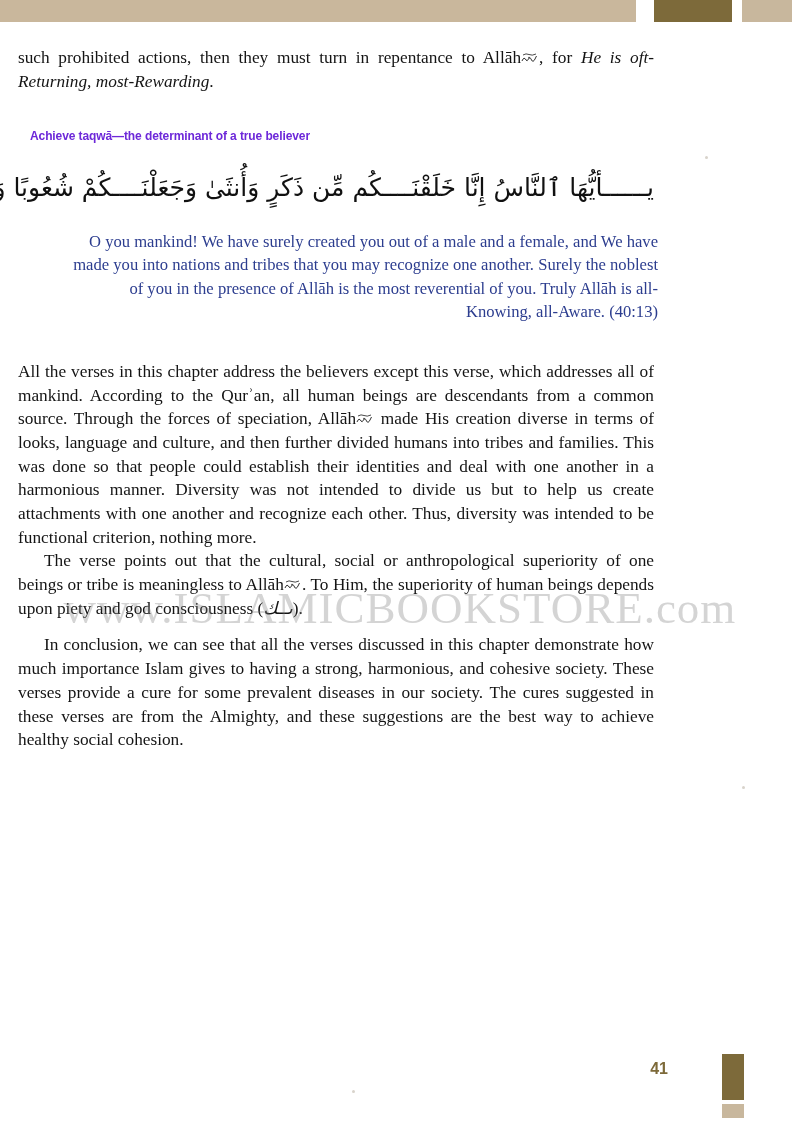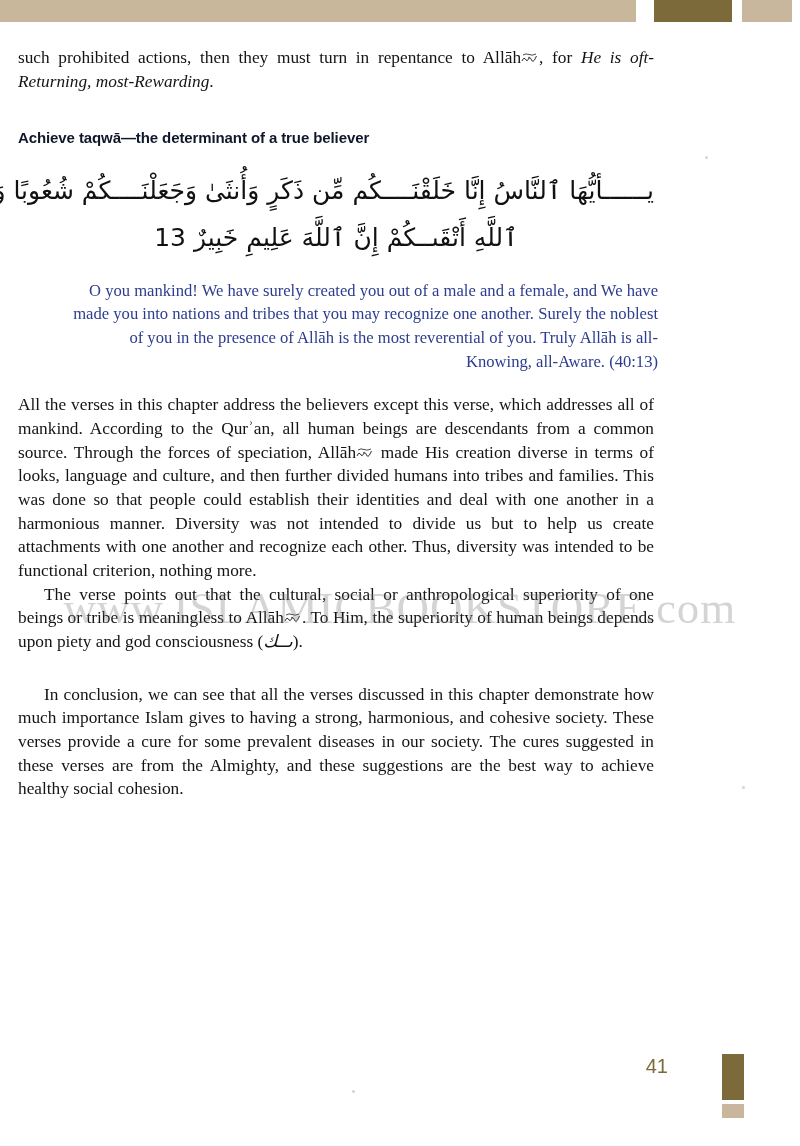--- a/index.html
+++ b/index.html
@@ -82,21 +82,21 @@
 
   p.body-text {
     font-size: 17.3px;
     line-height: 1.37;
     margin: 0 0 0 0;
     text-align: justify;
     color: #141414;
     font-family: "Liberation Serif", serif;
   }
   p.body-text + p.body-text {
-    margin-top: 29px;
+    margin-top: 13px;
   }
   p.indent {
     text-indent: 26px;
   }
   .italic {
     font-style: italic;
   }
 
   
   .allah-mark {
@@ -106,24 +106,24 @@
     margin: 0 1px -1px 0;
     position: relative;
     vertical-align: baseline;
     overflow: hidden;
   }
   .allah-mark svg { display: block; }
 
   
   h2.section-heading {
     font-family: "Liberation Sans", sans-serif;
-    font-size: 15px;
+    font-size: 12px;
     font-weight: bold;
-    color: #0f172a;
-    margin: 36px 0 0 0;
+    color: #6d28d9;
+    margin: 36px 0 0 12px;
     letter-spacing: -0.1px;
   }
 
   
   .arabic-block {
     margin-top: 22px;
     direction: rtl;
     text-align: center;
     font-family: "DejaVu Sans", sans-serif;
     color: #111;
@@ -143,21 +143,21 @@
     margin: 18px 0 0 50px;
     width: 590px;
     font-size: 16.6px;
     line-height: 1.42;
     color: #2c3d8f;
     text-align: right;
     font-family: "Liberation Serif", serif;
   }
 
   .para-group {
-    margin-top: 20px;
+    margin-top: 36px;
   }
 
   
   .watermark {
     position: absolute;
     left: 0;
     top: 556px;
     width: 800px;
     height: 48px;
     text-align: center;
@@ -169,22 +169,22 @@
     pointer-events: none;
     user-select: none;
   }
 
   
   .page-number {
     position: absolute;
     right: 84px;
     bottom: 68px;
     font-family: "Liberation Sans", sans-serif;
-    font-weight: normal;
-    font-size: 20px;
+    font-weight: bold;
+    font-size: 16px;
     color: #7d6a3a;
   }
   .footer-block {
     position: absolute;
     right: 8px;
     bottom: 46px;
     width: 22px;
     height: 46px;
     background: #7d6a3a;
   }
@@ -224,21 +224,20 @@
               <path d="M1 9 Q3 4 5 8 Q6 10 7.5 7 Q9 4 10.5 8 Q12 11 14 7 L15.5 4" stroke="#1a1a1a" stroke-width="0.9" fill="none"></path>
               <path d="M2 3 Q5 1 8 2.5 Q11 4 15 2" stroke="#1a1a1a" stroke-width="0.8" fill="none"></path>
               <circle cx="8" cy="5.5" r="0.7"></circle>
             </g>
           </svg></span><span>, for </span><span class="italic">He is oft-Returning, most-Rewarding</span><span>.</span></p>
 
     <h2 class="section-heading">Achieve taqwā—the determinant of a  true believer</h2>
 
     <div class="arabic-block">
       <div class="arabic-line l1">يــــــأيُّهَا ٱلنَّاسُ إِنَّا خَلَقْنَــــكُم مِّن ذَكَرٍ وَأُنثَىٰ وَجَعَلْنَــــكُمْ شُعُوبًا وَقَبَآئِلَ لِتَعَارَفُوٓاْ إِنَّ أَكْرَمَكُمْ عِندَ</div>
-      <div class="arabic-line l2">ٱللَّهِ أَتْقَىــكُمْ إِنَّ ٱللَّهَ عَلِيمِ خَبِيرٌ 13</div>
     </div>
 
     <div class="translation">O you mankind! We have surely created you out of a male and a female, and We have made you into nations and tribes that you may recognize one another. Surely the noblest of you in the presence of Allāh is the most reverential of you. Truly Allāh is all-Knowing, all-Aware. (40:13)</div>
 
     <div class="para-group">
       <p class="body-text"><span>All the verses in this chapter address the believers except this verse, which addresses all of mankind. According to the Qurʾan, all human beings are descendants from a common source. Through the forces of speciation, Allāh</span><span class="allah-mark"><svg width="17" height="12" viewBox="0 0 17 12">
               <g fill="#1a1a1a">
                 <path d="M1 9 Q3 4 5 8 Q6 10 7.5 7 Q9 4 10.5 8 Q12 11 14 7 L15.5 4" stroke="#1a1a1a" stroke-width="0.9" fill="none"></path>
                 <path d="M2 3 Q5 1 8 2.5 Q11 4 15 2" stroke="#1a1a1a" stroke-width="0.8" fill="none"></path>
                 <circle cx="8" cy="5.5" r="0.7"></circle>

